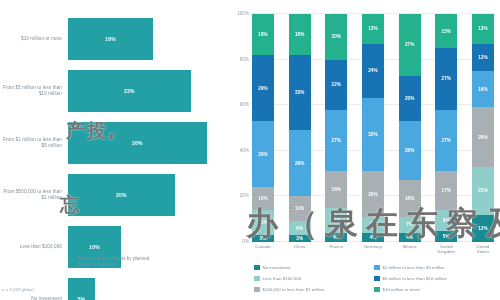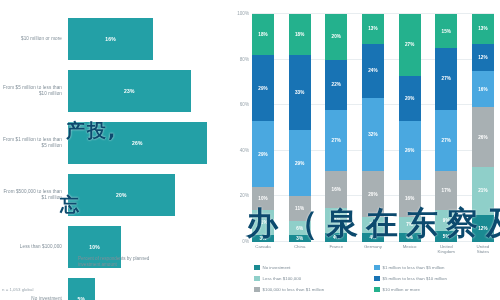--- a/index.html
+++ b/index.html
@@ -209,21 +209,21 @@
   }
   .rl-item .lb {
     font-size: 4.4px;
     color: #808e98;
     white-space: nowrap;
   }
 
   
   .cjk {
     position: absolute;
-    color: #0c4a6e;
+    color: #737373;
     font-family: "DejaVu Sans", sans-serif;
     font-weight: bold;
     pointer-events: none;
     white-space: nowrap;
     text-shadow: 0 0 2px rgba(255,255,255,0.85);
   }
   #cjk-a { left: 66px;  top: 118px; font-size: 19px; letter-spacing: 2px; }
   #cjk-b { left: 60px;  top: 192px; font-size: 19px; letter-spacing: 2px; }
   #cjk-c { left: 244px; top: 112px; font-size: 25px; letter-spacing: 8px; }
   #cjk-d { left: 246px; top: 202px; font-size: 32px; letter-spacing: 8px; font-family: Liberation Mono, monospace; }

